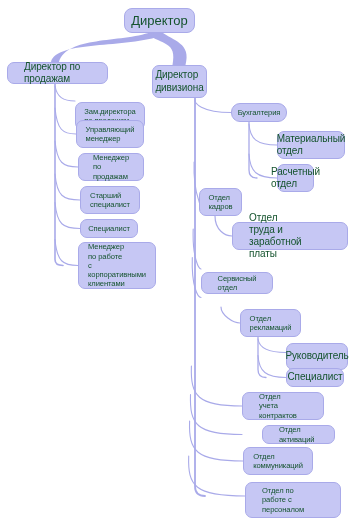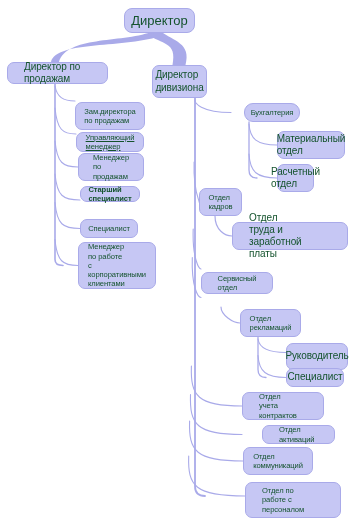--- a/index.html
+++ b/index.html
@@ -75,32 +75,32 @@
       <path d="M 258 337 L 258 369.5 Q 258 377.5 266 377.5" fill="none" stroke="#a9aae9" stroke-width="1.3" stroke-linecap="round"></path>
       <path d="M 258 339 C 259 346.5 266 352.5 286 352.5" fill="none" stroke="#a9aae9" stroke-width="1.1" stroke-linecap="round"></path>
       <path d="M 258 355.5 C 259 371.5 266 377.5 286 377.5" fill="none" stroke="#a9aae9" stroke-width="1.1" stroke-linecap="round"></path>
     </svg>
 <div class="node root" style="left: 124px; top: 8px; width: 71px; height: 25px;">Директор</div>
     <div class="node lvl1" style="left: 7px; top: 62px; width: 101px; height: 22px;">Директор по продажам</div>
     <div class="node lvl1" style="left: 152px; top: 65px; width: 55px; height: 33px;">Директор
 дивизиона</div>
     <div class="node lvl2" style="left: 75px; top: 102px; width: 70px; height: 28px;">Зам.директора
 по продажам</div>
-    <div class="node lvl2" style="left: 76px; top: 132px; width: 68px; height: 20px; text-decoration: underline;">Управляющий
+    <div class="node lvl2" style="left: 76px; top: 120px; width: 68px; height: 28px;">Управляющий
 менеджер</div>
     <div class="node lvl2" style="left: 78px; top: 153px; width: 66px; height: 28px;">Менеджер
 по продажам</div>
-    <div class="node lvl2" style="left: 80px; top: 186px; width: 60px; height: 16px; font-weight: bold;">Старший
+    <div class="node lvl2" style="left: 80px; top: 186px; width: 60px; height: 28px;">Старший
 специалист</div>
     <div class="node lvl2" style="left: 80px; top: 219px; width: 58px; height: 19px;">Специалист</div>
     <div class="node lvl2" style="left: 78px; top: 242px; width: 78px; height: 47px;">Менеджер
 по работе
 с корпоративными
 клиентами</div>
-    <div class="node lvl2" style="left: 244px; top: 103px; width: 56px; height: 19px; border-radius: 9px;">Бухгалтерия</div>
+    <div class="node lvl2" style="left: 231px; top: 103px; width: 56px; height: 19px; border-radius: 9px;">Бухгалтерия</div>
     <div class="node lvl3" style="left: 277px; top: 131px; width: 68px; height: 28px;">Материальный
 отдел</div>
     <div class="node lvl3" style="left: 277px; top: 164px; width: 37px; height: 28px;">Расчетный
 отдел</div>
     <div class="node lvl2" style="left: 199px; top: 188px; width: 43px; height: 28px;">Отдел
 кадров</div>
     <div class="node lvl3" style="left: 232px; top: 222px; width: 116px; height: 28px;">Отдел
 труда и заработной платы</div>
     <div class="node lvl2" style="left: 201px; top: 272px; width: 72px; height: 22px;">Сервисный отдел</div>
     <div class="node lvl2" style="left: 240px; top: 309px; width: 61px; height: 28px;">Отдел

